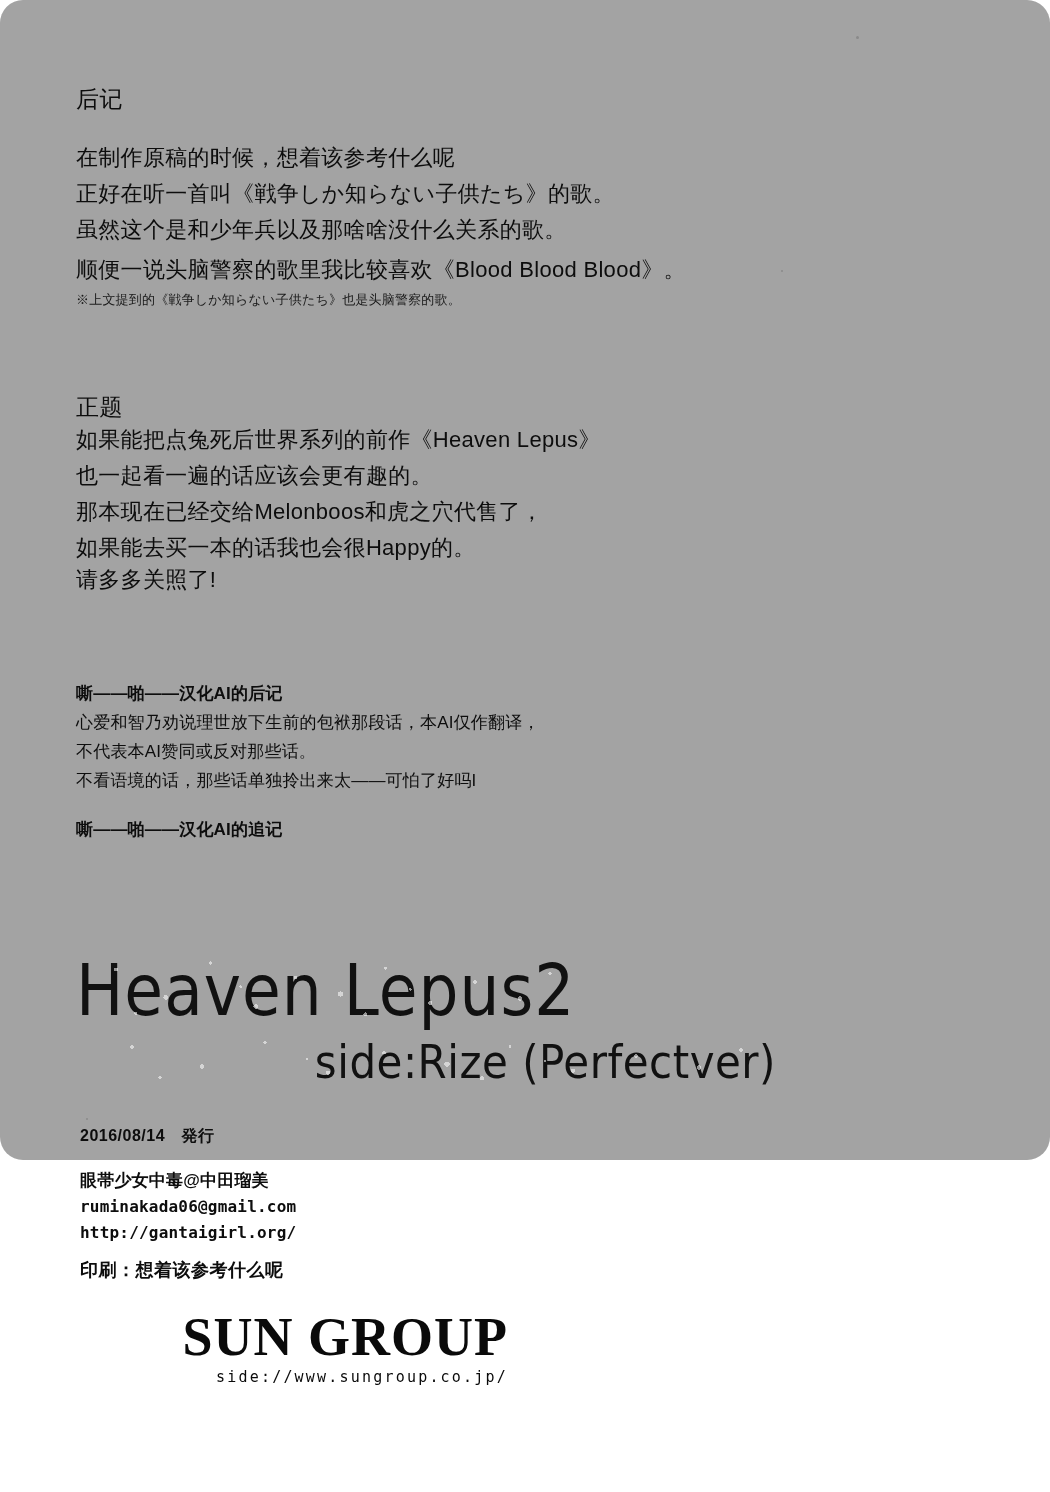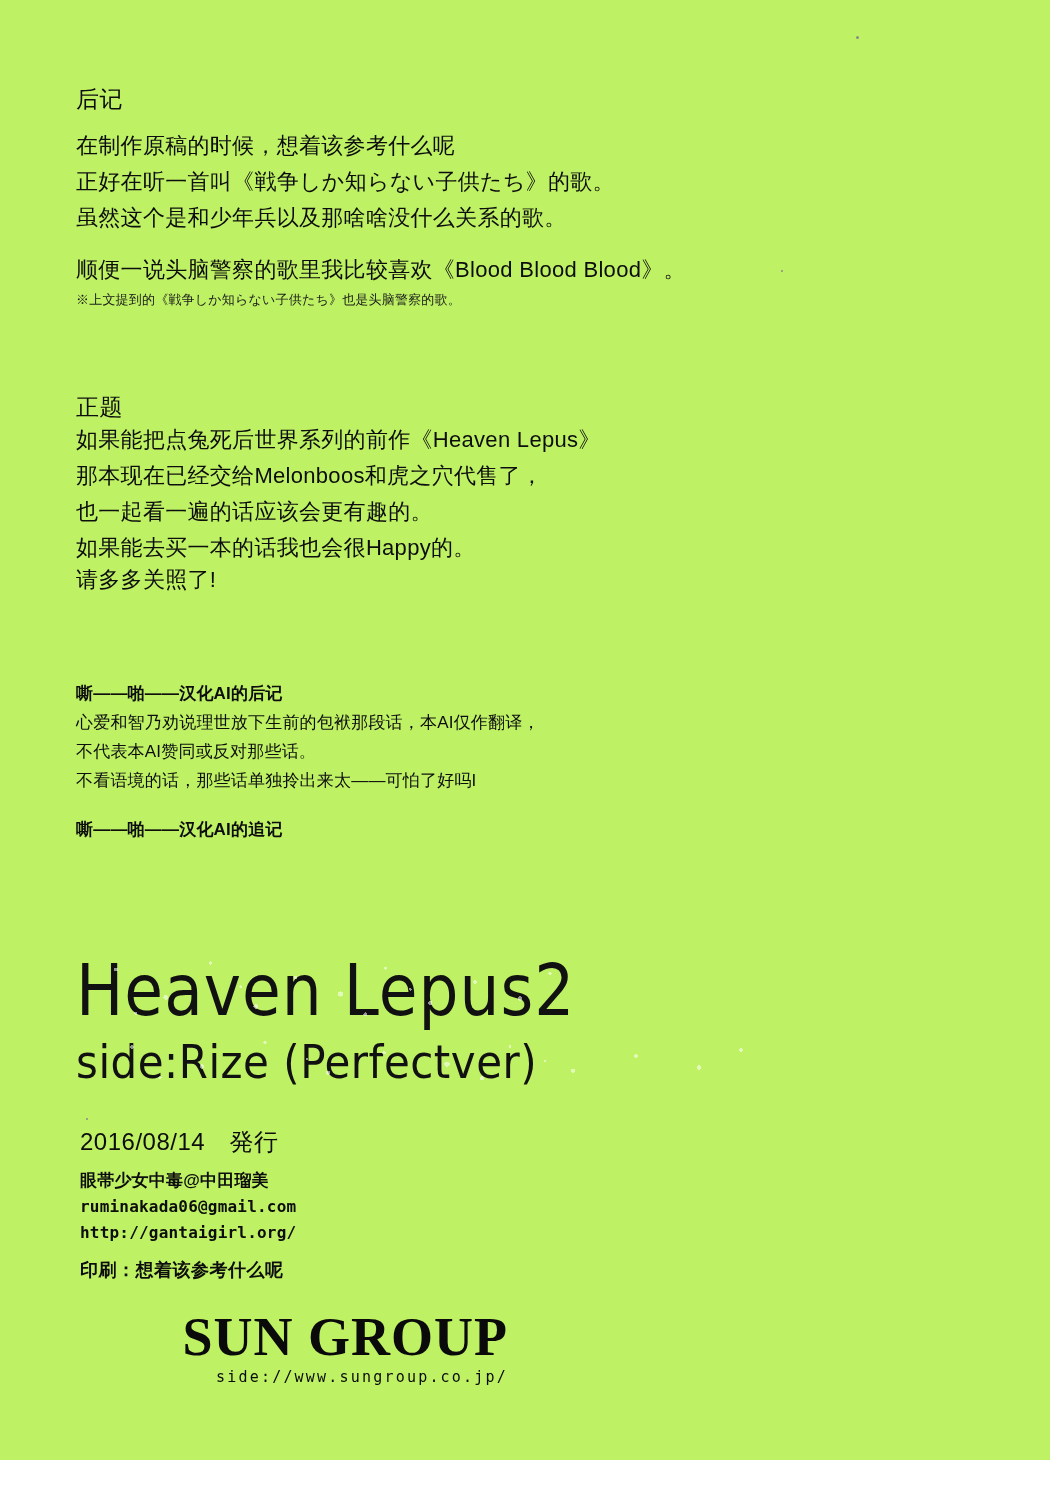--- a/index.html
+++ b/index.html
@@ -13,22 +13,23 @@
     position: relative;
     font-family: "Liberation Sans", sans-serif;
     color: #111111;
     overflow: hidden;
   }
 
   .page {
     position: absolute;
     left: 0; top: 0;
     width: 1050px;
-    height: 1460px;
-    background: #bef264;
+    height: 1160px;
+    background: #a3a3a3;
+    border-radius: 23px;
   }
 
   
   .block {
     position: absolute;
     left: 76px;
     width: 900px;
   }
 
   .heading {
@@ -121,22 +122,22 @@
       radial-gradient(circle at 67% 52%, #fff 0 1.4px, transparent 1.4px);
   }
 
   
   .colophon {
     position: absolute;
     left: 80px;
     width: 600px;
   }
   .pubdate {
-    font-size: 24px;
-    font-weight: 400;
+    font-size: 16px;
+    font-weight: 700;
     letter-spacing: 0.5px;
     color: #0d0d0d;
   }
   .credit {
     font-size: 17px;
     line-height: 26px;
     font-weight: 700;
     color: #0d0d0d;
     letter-spacing: 0.2px;
   }
@@ -184,38 +185,38 @@
 <body>
 
 <div class="page">
 
   <div class="speck" style="left:856px; top:36px;"></div>
   <div class="speck" style="left:781px; top:270px; width:2px; height:2px;"></div>
   <div class="speck" style="left:86px; top:1118px; width:2px; height:2px;"></div>
 
   <div class="block heading" style="top:85px;">后记</div>
 
-  <div class="block para" style="top:128px;">
+  <div class="block para" style="top:140px;">
     <span class="line">在制作原稿的时候，想着该参考什么呢</span>
     <span class="line">正好在听一首叫《戦争しか知らない子供たち》的歌。</span>
     <span class="line">虽然这个是和少年兵以及那啥啥没什么关系的歌。</span>
   </div>
 
   <div class="block para" style="top:252px;">
     <span class="line">顺便一说头脑警察的歌里我比较喜欢《Blood Blood Blood》。</span>
   </div>
 
   <div class="block note-small" style="top:290px;">※上文提到的《戦争しか知らない子供たち》也是头脑警察的歌。</div>
 
   <div class="block heading" style="top:368px;margin-top:25px;">正题</div>
 
   <div class="block para" style="top:422px;">
     <span class="line">如果能把点兔死后世界系列的前作《Heaven Lepus》</span>
+    <span class="line">也一起看一遍的话应该会更有趣的。</span>
     <span class="line">那本现在已经交给Melonboos和虎之穴代售了，</span>
-    <span class="line">也一起看一遍的话应该会更有趣的。</span>
     <span class="line">如果能去买一本的话我也会很Happy的。</span>
   </div>
 
   <div class="block para" style="top:562px;">
     <span class="line">请多多关照了!</span>
   </div>
 
   <div class="block ai-heading" style="top:682px;">嘶——啪——汉化AI的后记</div>
 
   <div class="block ai-para" style="top:708px;">
@@ -225,21 +226,21 @@
   </div>
 
   <div class="block ai-heading" style="top:818px;">嘶——啪——汉化AI的追记</div>
 
 
   <div class="title-logo">
     <div style="position:relative; display:inline-block;">
       <div class="title-main">Heaven Lepus2</div>
       <div class="grain"></div>
     </div>
-    <div style="position:relative; display:block;">
+    <div style="position:relative; display:block;text-align:right;">
       <div class="title-sub">side:Rize (Perfectver)</div>
       <div class="grain"></div>
     </div>
   </div>
 
   <div class="colophon pubdate" style="top:1126px;">2016/08/14　発行</div>
 
   <div class="colophon credit" style="top:1168px;">
     <span class="line">眼帯少女中毒@中田瑠美</span>
     <span class="line mono">ruminakada06@gmail.com</span>

